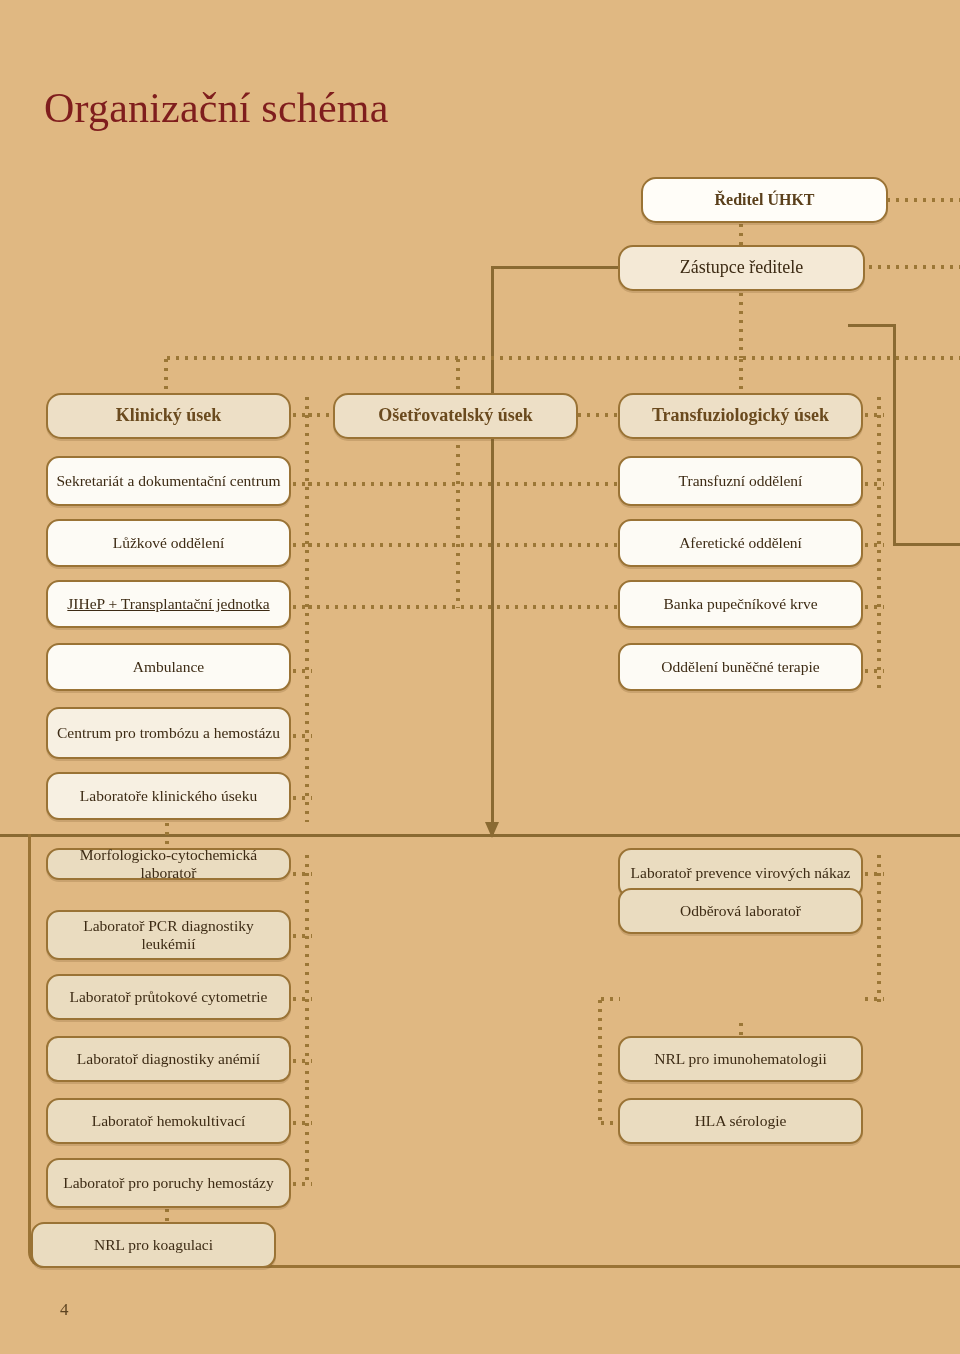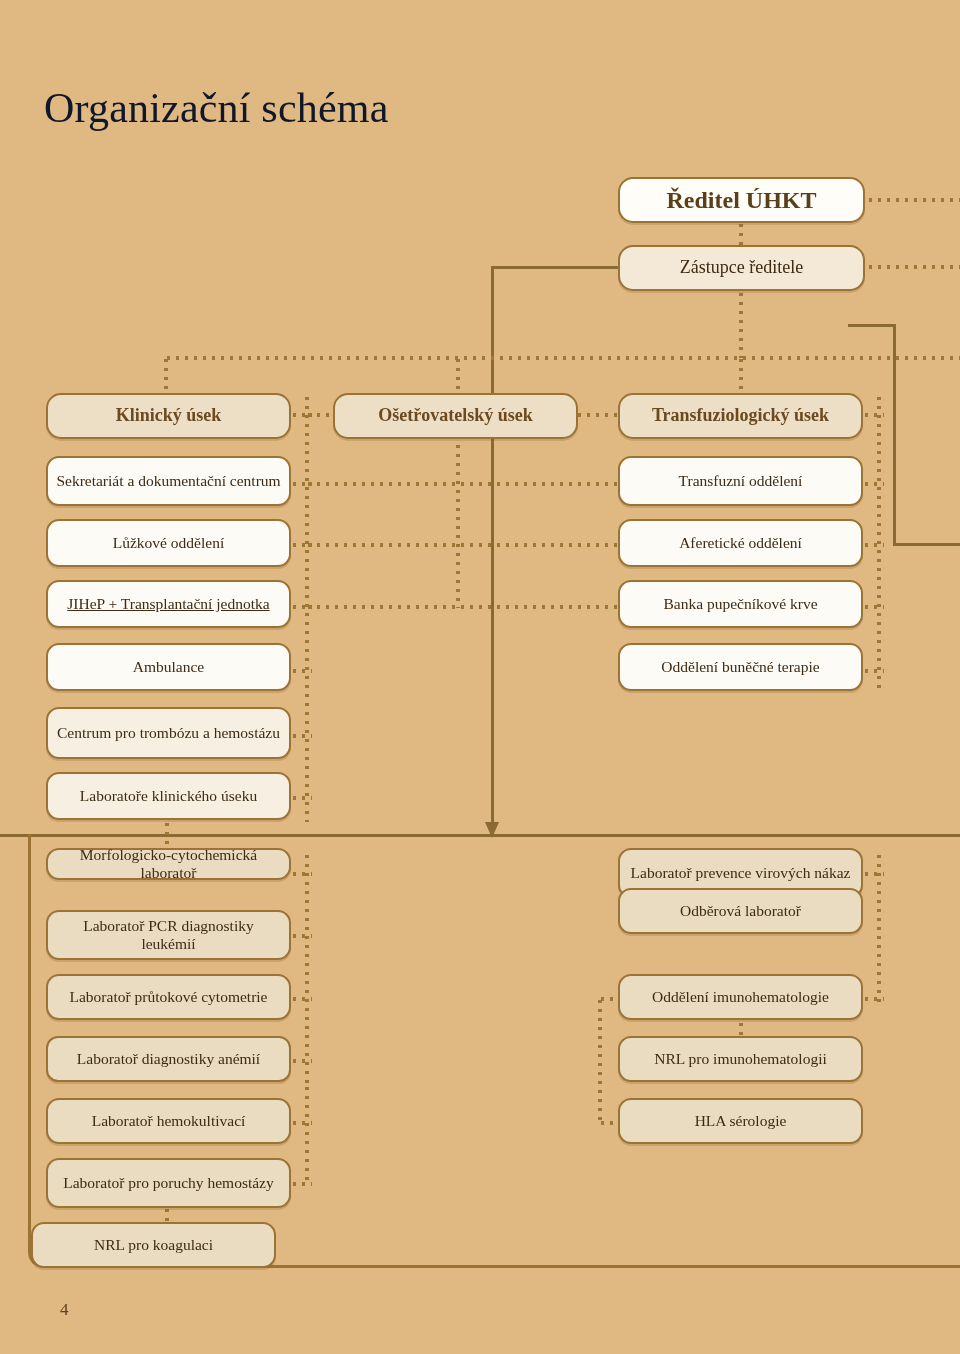--- a/index.html
+++ b/index.html
@@ -8,21 +8,21 @@
     background:#e0b882;
     font-family:"Liberation Serif","DejaVu Serif",serif;
     overflow:hidden;
     position:relative;
   }
   #page{position:relative;width:960px;height:1354px;overflow:hidden;}
 
   
   .title{
     position:absolute;left:44px;top:84px;
-    font-size:42px;color:#0f172a;
+    font-size:42px;color:#7f1d1d;
     letter-spacing:.2px;white-space:nowrap;
   }
 
   
   .pagenum{
     position:absolute;left:60px;top:1300px;
     font-size:17px;color:#5d4320;
   }
 
   
@@ -38,22 +38,23 @@
     font-size:15.5px;
     padding:2px 8px;
     box-shadow:0 2px 0 rgba(120,88,40,.22);
   }
   .node.white{ background:#fdfbf5; }
   .node.cream{ background:#f7f0e2; }
   .node.tan  { background:#eadcc0; }
 
   .node.root{
     background:#fffdf8;
-    font-weight:bold;font-size:24px;color:#5a3f1b;
+    font-weight:bold;font-size:16px;color:#5a3f1b;
     border-radius:15px;
+    margin-left:23px;
   }
   .node.deputy{
     background:#f4e9d6;
     font-size:18px;color:#3d2b14;
     border-radius:15px;
   }
   .node.section{
     background:#eddfc6;
     font-weight:bold;font-size:18px;color:#6a4a1e;
     border-radius:15px;
@@ -190,19 +191,18 @@
   <div class="node tan" style="left:46px;top:848px;width:245px;height:32px;">Morfologicko-cytochemická laboratoř</div>
   <div class="node tan" style="left:46px;top:910px;width:245px;height:50px;">Laboratoř PCR diagnostiky leukémií</div>
   <div class="node tan" style="left:46px;top:974px;width:245px;height:46px;">Laboratoř průtokové cytometrie</div>
   <div class="node tan" style="left:46px;top:1036px;width:245px;height:46px;border-radius:12px;">Laboratoř diagnostiky anémií</div>
   <div class="node tan" style="left:46px;top:1098px;width:245px;height:46px;">Laboratoř hemokultivací</div>
   <div class="node tan" style="left:46px;top:1158px;width:245px;height:50px;">Laboratoř pro poruchy hemostázy</div>
   <div class="node tan" style="left:31px;top:1222px;width:245px;height:46px;">NRL pro koagulaci</div>
 
   <div class="node tan" style="left:618px;top:848px;width:245px;height:50px;">Laboratoř prevence virových nákaz</div>
   <div class="node tan" style="left:618px;top:888px;width:245px;height:46px;">Odběrová laboratoř</div>
-  <div class="node tan" style="left:618px;top:974px;width:245px;height:46px;">Oddělení imunohematologie</div>
   <div class="node tan" style="left:618px;top:1036px;width:245px;height:46px;">NRL pro imunohematologii</div>
   <div class="node tan" style="left:618px;top:1098px;width:245px;height:46px;">HLA sérologie</div>
 
   <div class="pagenum">4</div>
 
 </div>
 
 </body></html>

